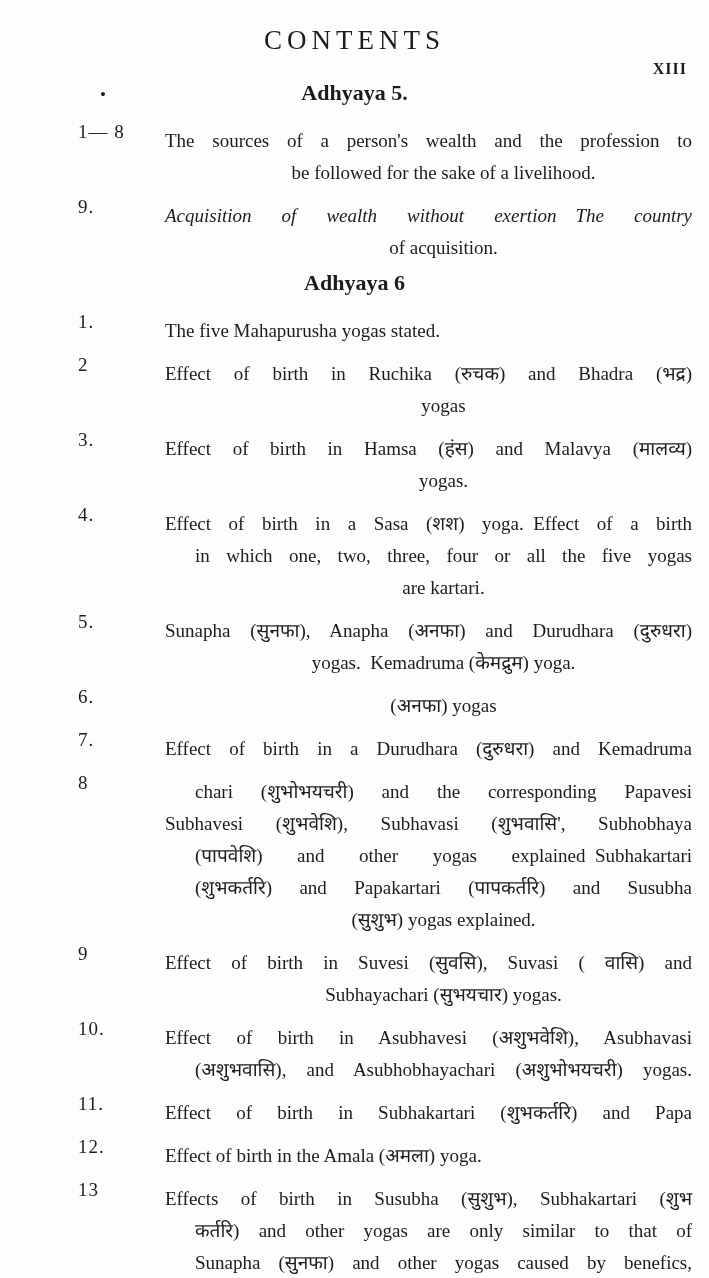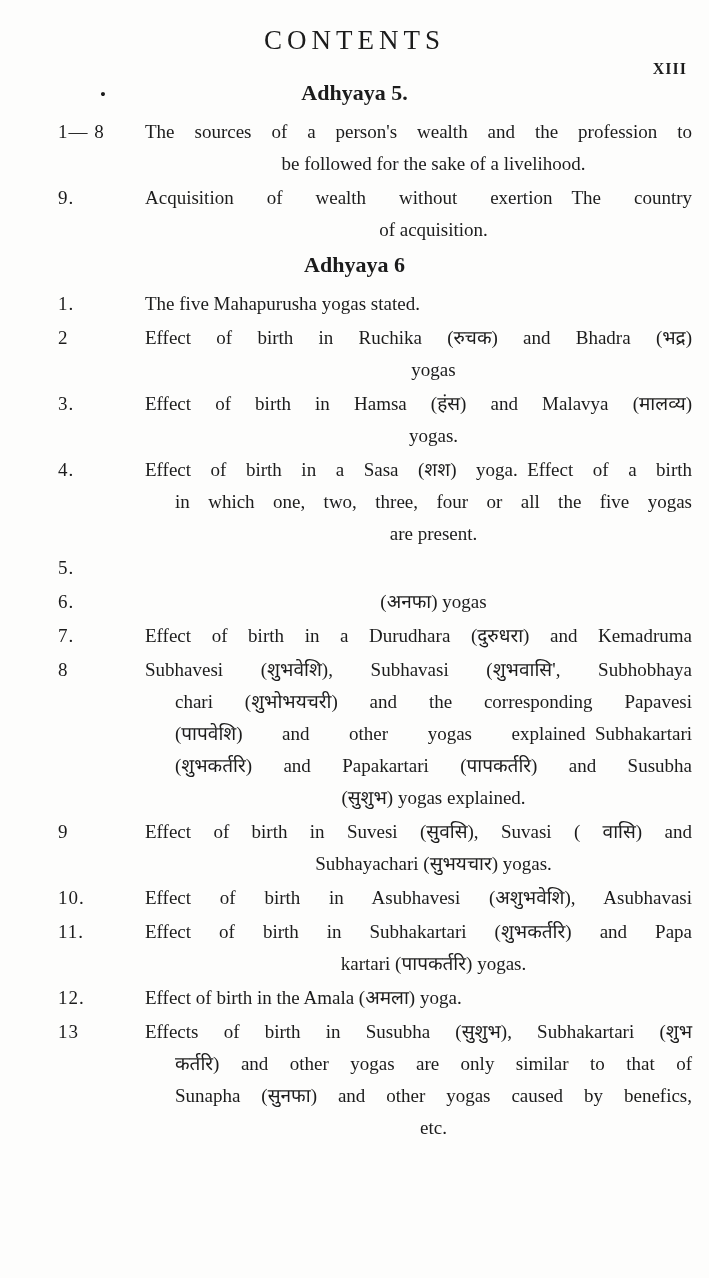--- a/index.html
+++ b/index.html
@@ -44,47 +44,48 @@
   .bullet {
     position: absolute;
     left: 100px;
     top: 2px;
     font-size: 17px;
     font-weight: normal;
   }
   .entry {
     display: flex;
     align-items: flex-start;
-    padding-left: 58px;
+    padding-left: 78px;
     margin-bottom: 2px;
   }
   .entry-num {
     flex: none;
     width: 87px;
     font-size: 19px;
     line-height: 32px;
     letter-spacing: 1px;
   }
   .entry-body {
     flex: 1;
     padding-right: 17px;
+    margin-top: 9px;
   }
   .line {
     font-size: 19px;
     line-height: 32px;
     white-space: pre-wrap;
     text-align: left;
   }
   .line.cont { padding-left: 30px; text-align: center; }
   .line.just {
     text-align: justify;
     text-align-last: justify;
     text-justify: inter-word;
   }
-  .line.italic { }
+  .line.italic { font-style: italic; }
 </style>
 </head>
 <body>
 
 <div class="page">
   <div class="page-title">CONTENTS</div>
   <div class="folio">XIII</div>
   <div class="contents-list">
       <div class="section-heading"><span class="bullet">•</span><span>Adhyaya 5.</span></div>
       <div class="entry">
@@ -120,66 +121,70 @@
         <div class="entry-body">
           <div class="line just">Effect of birth in Hamsa (हंस) and Malavya (मालव्य)</div>
           <div class="line cont">yogas.</div>
         </div>
       </div>
       <div class="entry">
         <div class="entry-num">4.</div>
         <div class="entry-body">
           <div class="line just">Effect of birth in a Sasa (शश) yoga. Effect of a birth</div>
           <div class="line cont just">in which one, two, three, four or all the five yogas</div>
-          <div class="line cont">are present.</div>
+          <div class="line cont">are kartari.</div>
         </div>
       </div>
       <div class="entry">
         <div class="entry-num">5.</div>
+        <div class="entry-body">
+          <div class="line just">Sunapha (सुनफा), Anapha (अनफा) and Durudhara (दुरुधरा)</div>
+          <div class="line cont">yogas. Kemadruma (केमद्रुम) yoga.</div>
+        </div>
       </div>
       <div class="entry">
         <div class="entry-num">6.</div>
         <div class="entry-body">
           <div class="line cont">(अनफा) yogas</div>
         </div>
       </div>
       <div class="entry">
         <div class="entry-num">7.</div>
         <div class="entry-body">
           <div class="line just">Effect of birth in a Durudhara (दुरुधरा) and Kemadruma</div>
         </div>
       </div>
       <div class="entry">
         <div class="entry-num">8</div>
         <div class="entry-body">
+          <div class="line cont just">chari (शुभोभयचरी) and the corresponding Papavesi</div>
           <div class="line just">Subhavesi (शुभवेशि), Subhavasi (शुभवासि', Subhobhaya</div>
-          <div class="line cont just">chari (शुभोभयचरी) and the corresponding Papavesi</div>
           <div class="line cont just">(पापवेशि) and other yogas explained Subhakartari</div>
           <div class="line cont just">(शुभकर्तरि) and Papakartari (पापकर्तरि) and Susubha</div>
           <div class="line cont">(सुशुभ) yogas explained.</div>
         </div>
       </div>
       <div class="entry">
         <div class="entry-num">9</div>
         <div class="entry-body">
           <div class="line just">Effect of birth in Suvesi (सुवसि), Suvasi ( वासि) and</div>
           <div class="line cont">Subhayachari (सुभयचार) yogas.</div>
         </div>
       </div>
       <div class="entry">
         <div class="entry-num">10.</div>
         <div class="entry-body">
           <div class="line just">Effect of birth in Asubhavesi (अशुभवेशि), Asubhavasi</div>
+          <div class="line cont just">(अशुभवासि), and Asubhobhayachari (अशुभोभयचरी) yogas.</div>
         </div>
       </div>
       <div class="entry">
         <div class="entry-num">11.</div>
         <div class="entry-body">
           <div class="line just">Effect of birth in Subhakartari (शुभकर्तरि) and Papa</div>
-          <div class="line cont italic">kartari (पापकर्तरि) yogas.</div>
         </div>
       </div>
       <div class="entry">
         <div class="entry-num">12.</div>
         <div class="entry-body">
           <div class="line">Effect of birth in the Amala (अमला) yoga.</div>
         </div>
       </div>
       <div class="entry">
         <div class="entry-num">13</div>

